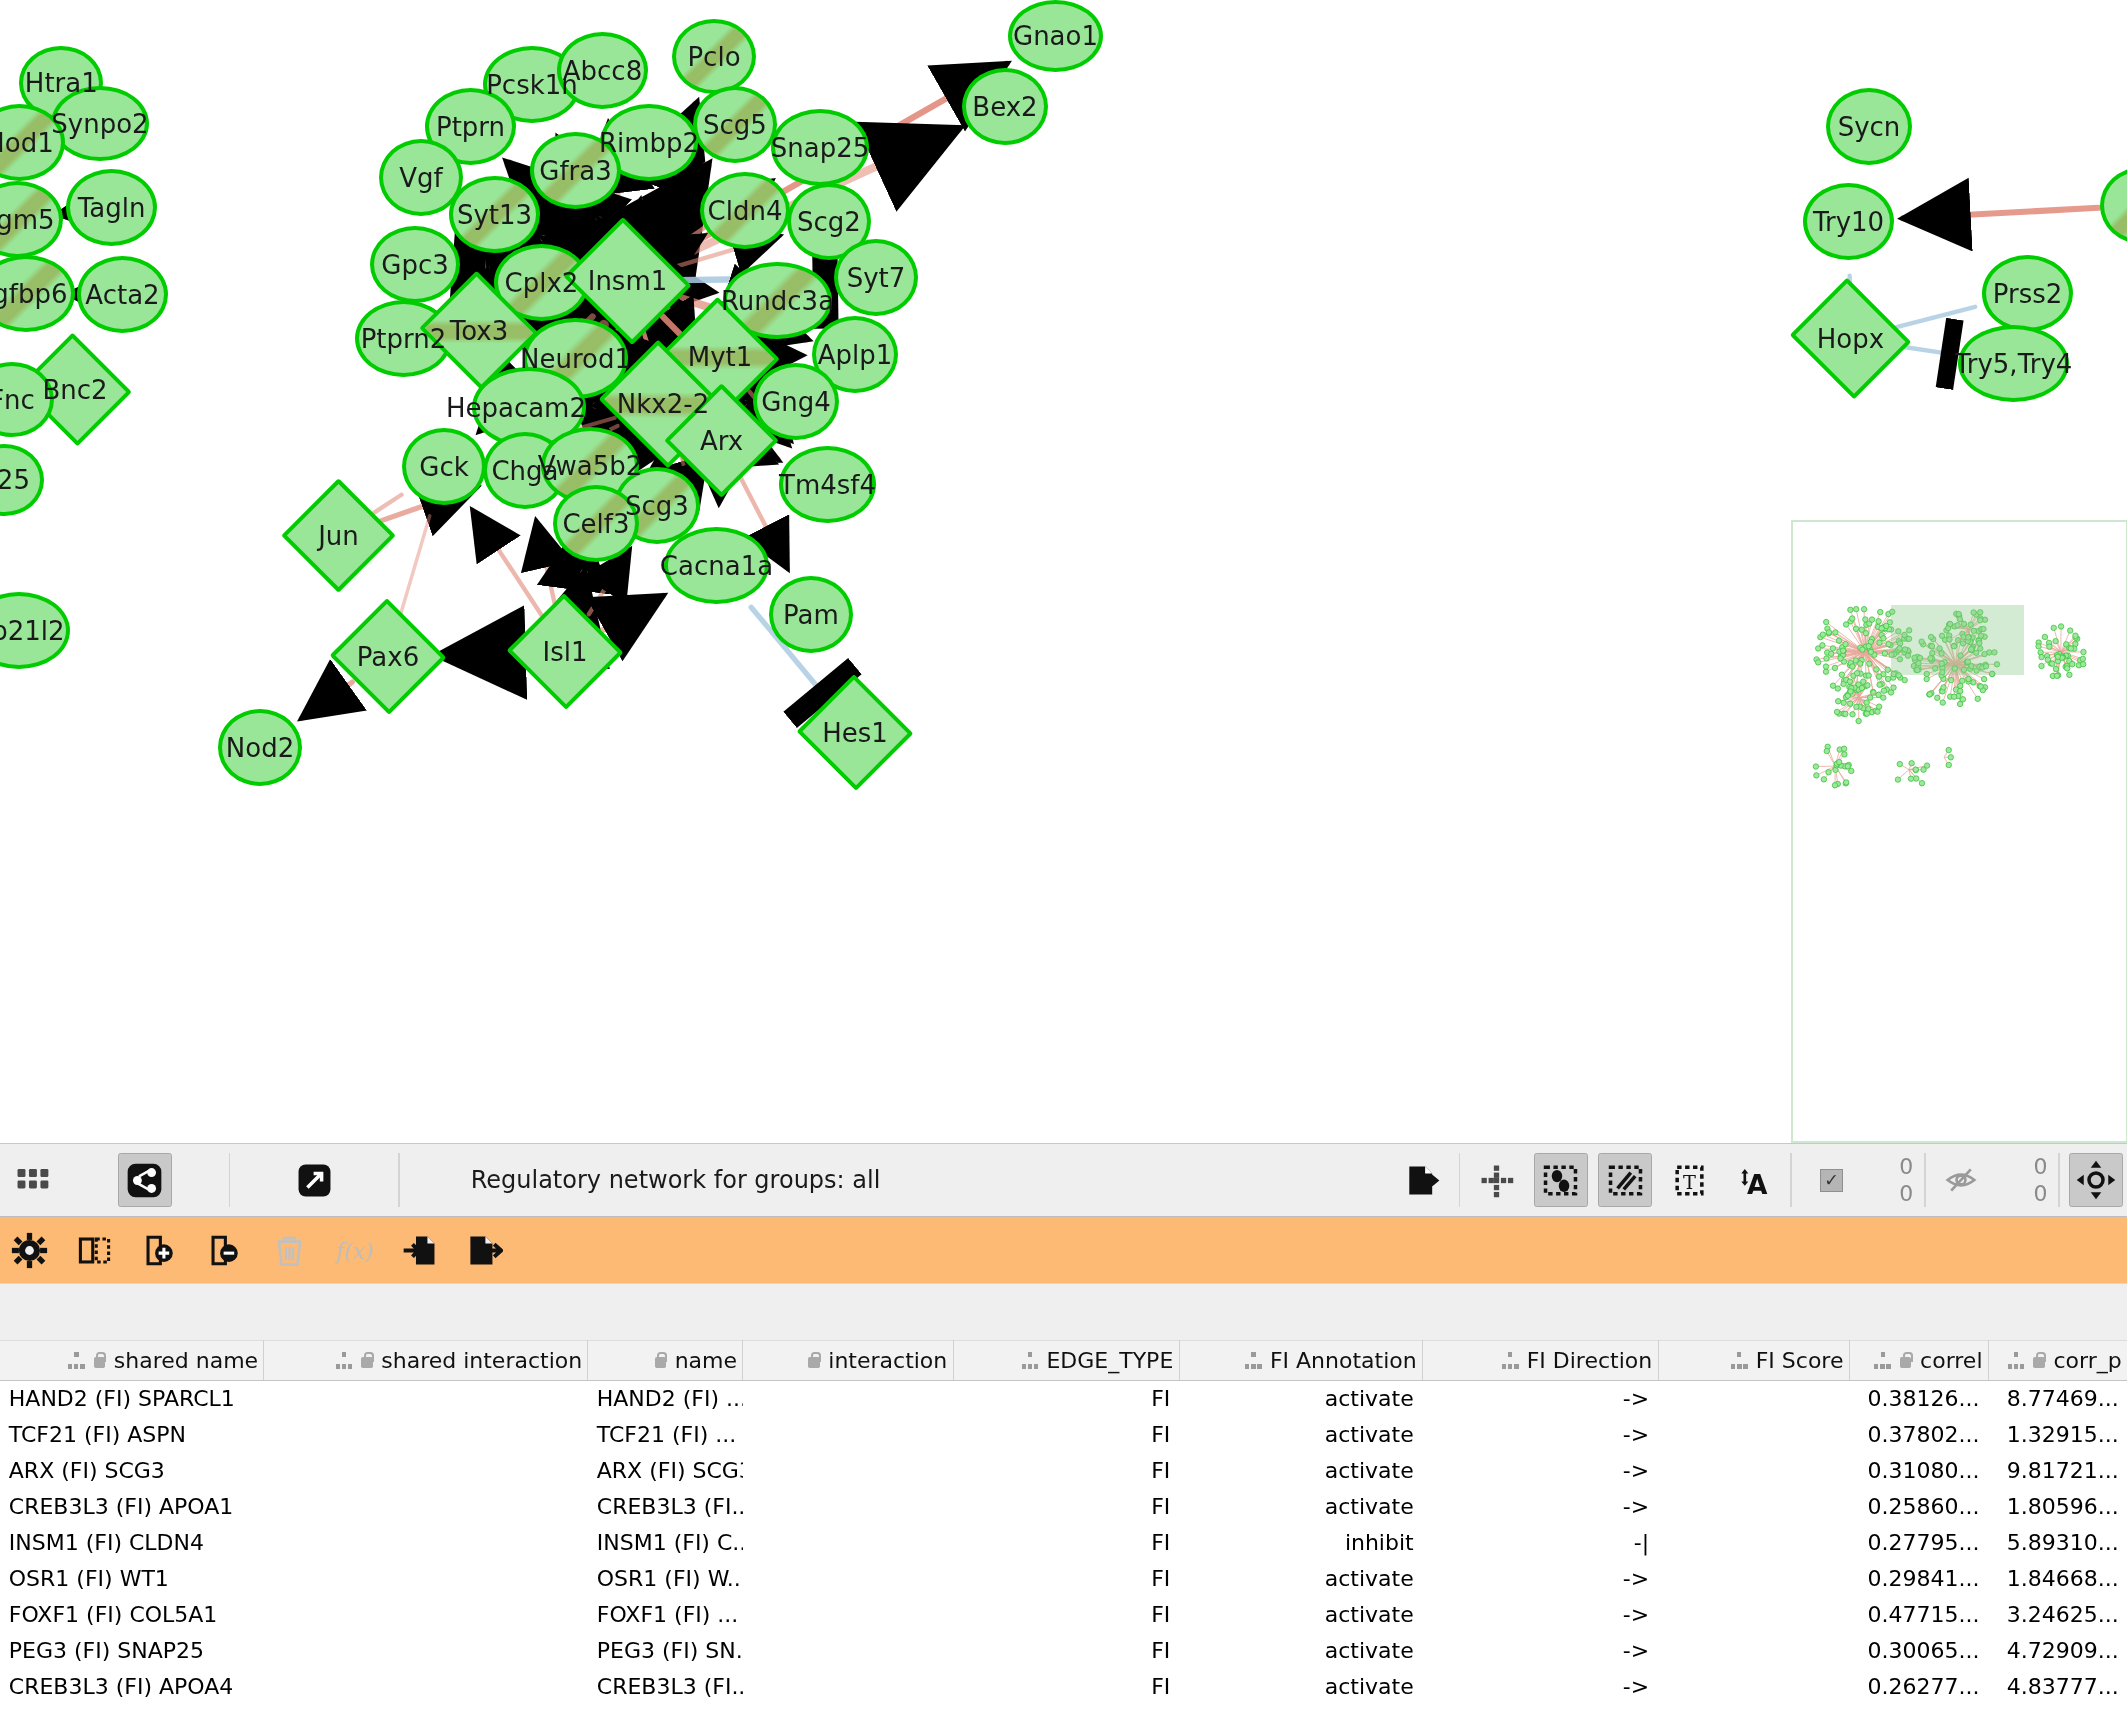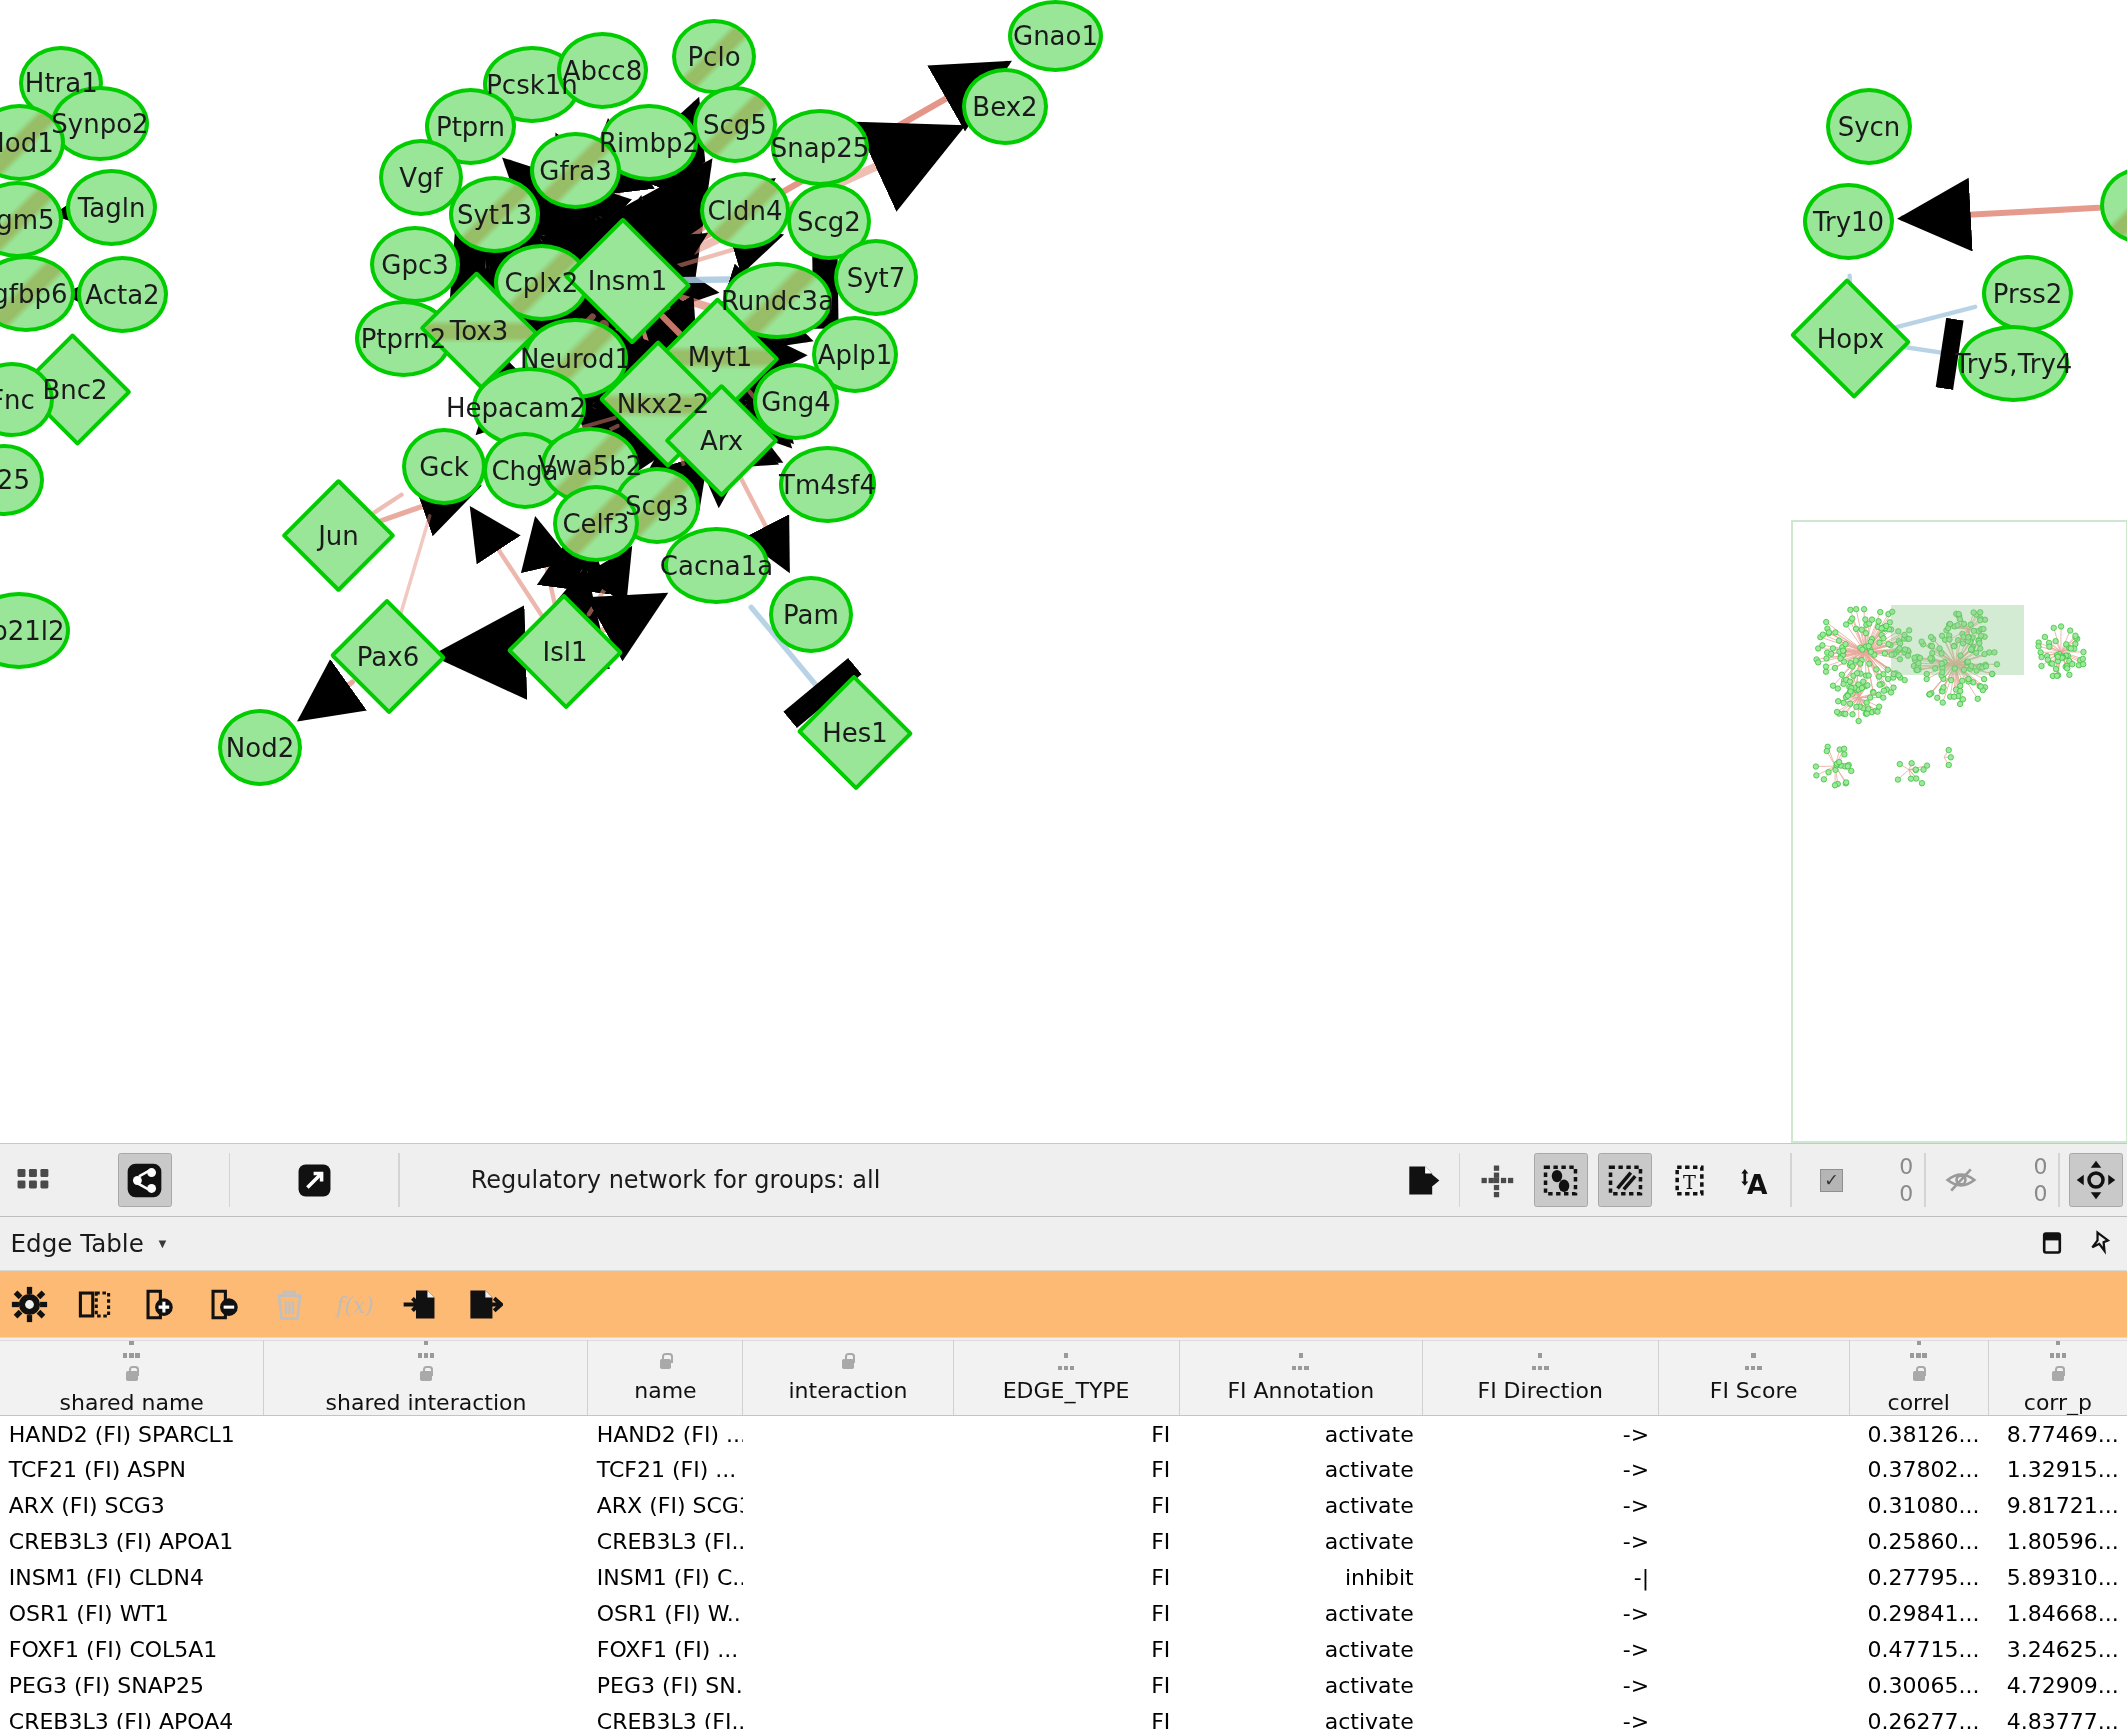--- a/index.html
+++ b/index.html
@@ -118,21 +118,21 @@
     border-right: 0.9px solid #d0d0d0;
     border-bottom: 1.8px solid #c4c4c4;
     border-top: 0.9px solid #dcdcdc;
     height: 40px;
     font-size: 22px; font-weight: normal; color: #111;
     font-family: "DejaVu Sans", sans-serif;
     text-align: center; padding: 0 5.3px;
     white-space: nowrap; overflow: hidden;
   }
   table.grid thead th .hdr-in { display: flex; align-items: center; gap: 8px; }
-  table.grid thead th.ctr .hdr-in { justify-content: flex-end; flex-direction: column; }
+  table.grid thead th.ctr .hdr-in { justify-content: flex-end; }
   table.grid tbody td {
     height: 36px; font-size: 22px; color: #000;
     font-family: "DejaVu Sans", sans-serif;
     padding: 0 8.8px; white-space: nowrap; overflow: hidden;
     background: #ffffff;
   }
   td.num { text-align: right; }
   td.ctr { text-align: right; }
 
   .ico-hier { display:inline-block; width: 16.7px; height: 16.7px; position: relative; flex: none; }
@@ -1358,37 +1358,20 @@
               <path d="M24 46 l6 -8 h-12 z"></path>
             <path d="M2 24 l8 -6 v12 z"></path>
               <path d="M46 24 l-8 -6 v12 z"></path>
           </g>
         </svg>
       </div>
     </div>
   </div>
 
   <div id="table-panel">
-    <div id="table-tabrow">
-      <span id="table-tab-label">Edge Table</span>
-      <span class="caret">▼</span>
-      <div class="panel-corner">
-        <span>
-          <svg width="26" height="26" viewBox="0 0 30 30">
-              <rect x="6" y="4" width="18" height="22" rx="2" fill="none" stroke="#111" stroke-width="3"></rect>
-              <rect x="6" y="4" width="18" height="8" fill="#111"></rect>
-            </svg>
-        </span>
-        <span>
-          <svg width="26" height="26" viewBox="0 0 30 30">
-              <path d="M11 3 L23 12 L18 14 L19 24 L13 16 L5 20 L11 12 z" fill="none" stroke="#111" stroke-width="2.6"></path>
-            </svg>
-        </span>
-      </div>
-    </div>
 
     <div id="table-toolbar">
       <span class="tt-icon">
         <svg width="37" height="37" viewBox="0 0 42 42">
             <g fill="#111">
               <circle cx="21" cy="21" r="12"></circle>
             </g>
             <circle cx="21" cy="21" r="5" fill="#efefef"></circle>
         <g fill="#111">
               <rect x="18" y="1" width="6" height="8"></rect>

